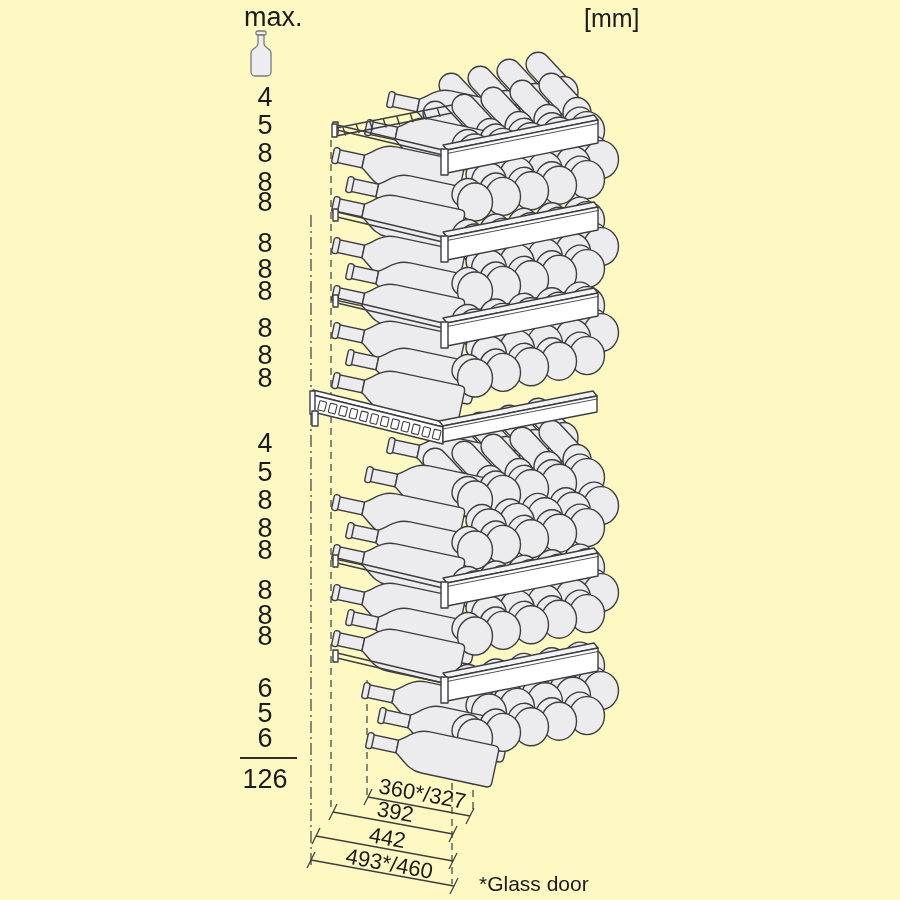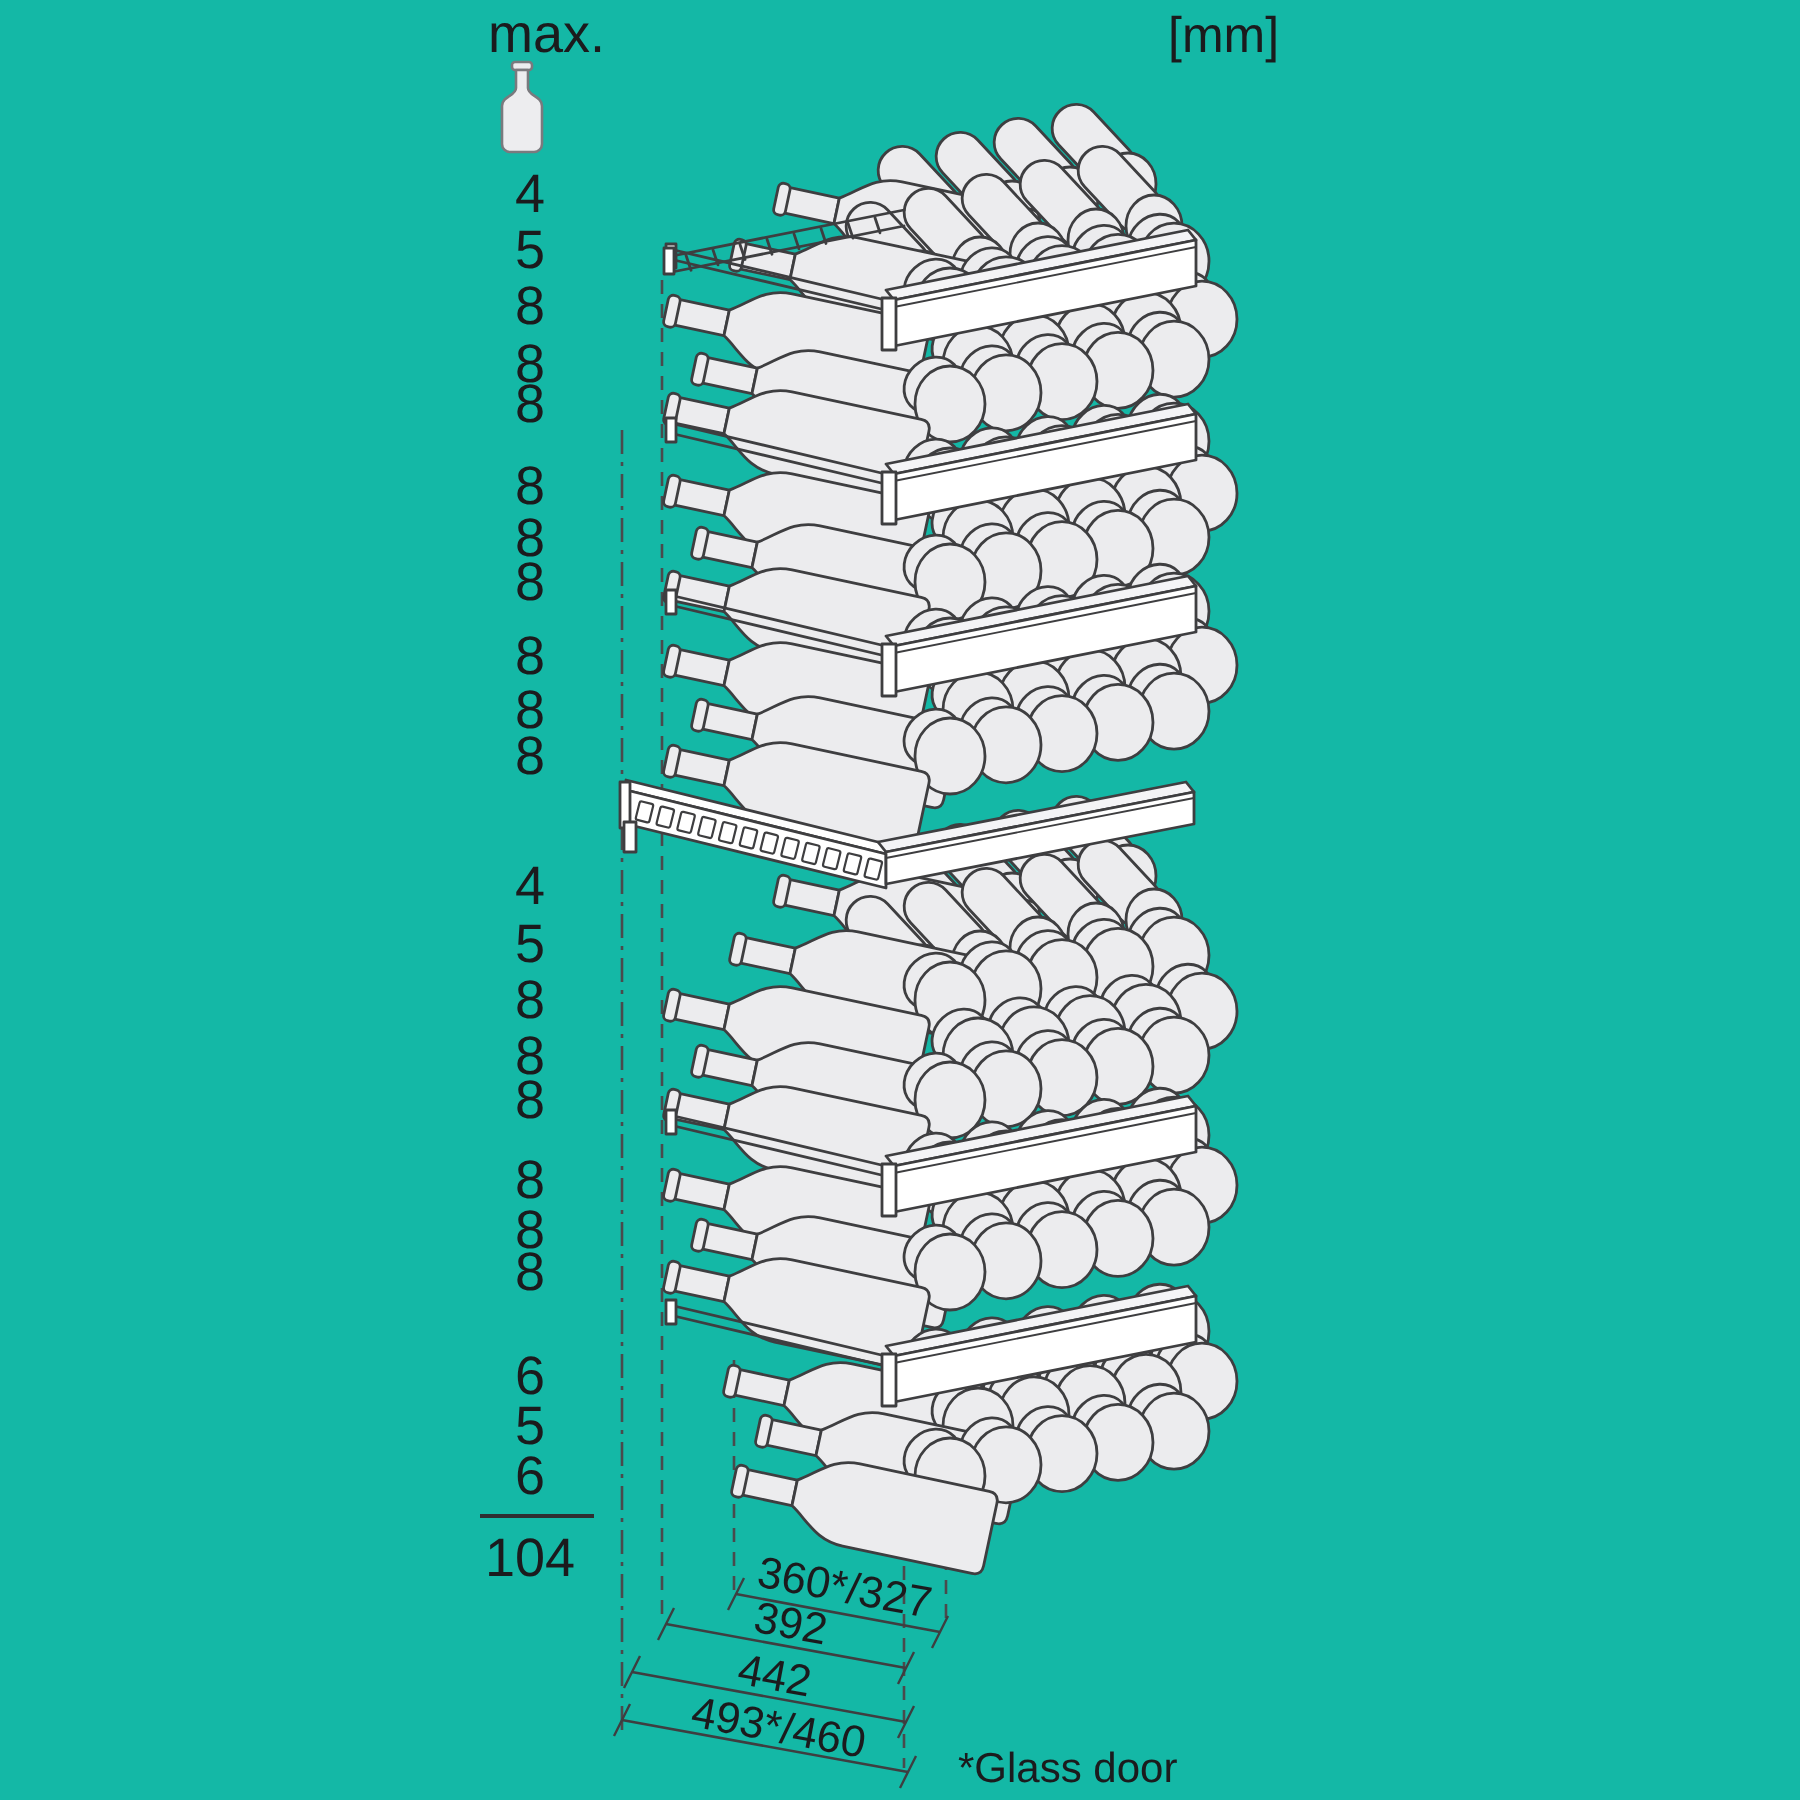--- a/index.html
+++ b/index.html
@@ -1,16 +1,16 @@
 <!DOCTYPE html>
 <html><head>
 <meta charset="utf-8">
 <style>
   html,body{margin:0;padding:0;background:#fff}
-  .canvas{position:relative;width:900px;height:900px;background:#14b8a6;
+  .canvas{position:relative;width:900px;height:900px;background:#fef9c3;
           font-family:"Liberation Sans",sans-serif;color:#1b1b1d;overflow:hidden}
   .t{position:absolute;font-weight:500}
   .max{left:244px;top:2px;font-size:27px}
   .mm{left:584px;top:4px;font-size:25px}
   .num{position:absolute;left:234px;width:62px;height:30px;line-height:30px;
        text-align:center;font-size:27px;font-weight:500;color:#1b1b1d}
   .rule{position:absolute;left:240px;width:57px;height:2px;background:#2f2f31}
   .bottle-ico{position:absolute;left:248px;top:30px}
   #scene{position:absolute;left:0;top:0}
 </style>
@@ -47,21 +47,21 @@
       <div class="num" style="top: 485px;">8</div>
       <div class="num" style="top: 513px;">8</div>
       <div class="num" style="top: 535px;">8</div>
       <div class="num" style="top: 575px;">8</div>
       <div class="num" style="top: 600px;">8</div>
       <div class="num" style="top: 621px;">8</div>
       <div class="num" style="top: 673px;">6</div>
       <div class="num" style="top: 698px;">5</div>
       <div class="num" style="top: 723px;">6</div>
       <div class="rule" style="top: 757px;"></div>
-      <div class="num" style="top: 764px;">104</div>
+      <div class="num" style="top: 764px;">126</div>
     </div>
 
   <svg id="scene" width="900" height="900" viewBox="0 0 900 900">
       <g stroke="#4a4a4c" stroke-width="1.3" fill="none">
         <line x1="311" y1="215" x2="311" y2="866" stroke-dasharray="12 4 2 4"></line>
         <line x1="331" y1="140" x2="331" y2="812" stroke-dasharray="7 5"></line>
         <line x1="367" y1="680" x2="367" y2="797" stroke-dasharray="7 5"></line>
         <line x1="452" y1="255" x2="452" y2="884" stroke-dasharray="7 5"></line>
         <line x1="473" y1="670" x2="473" y2="814" stroke-dasharray="7 5"></line>
       </g>

